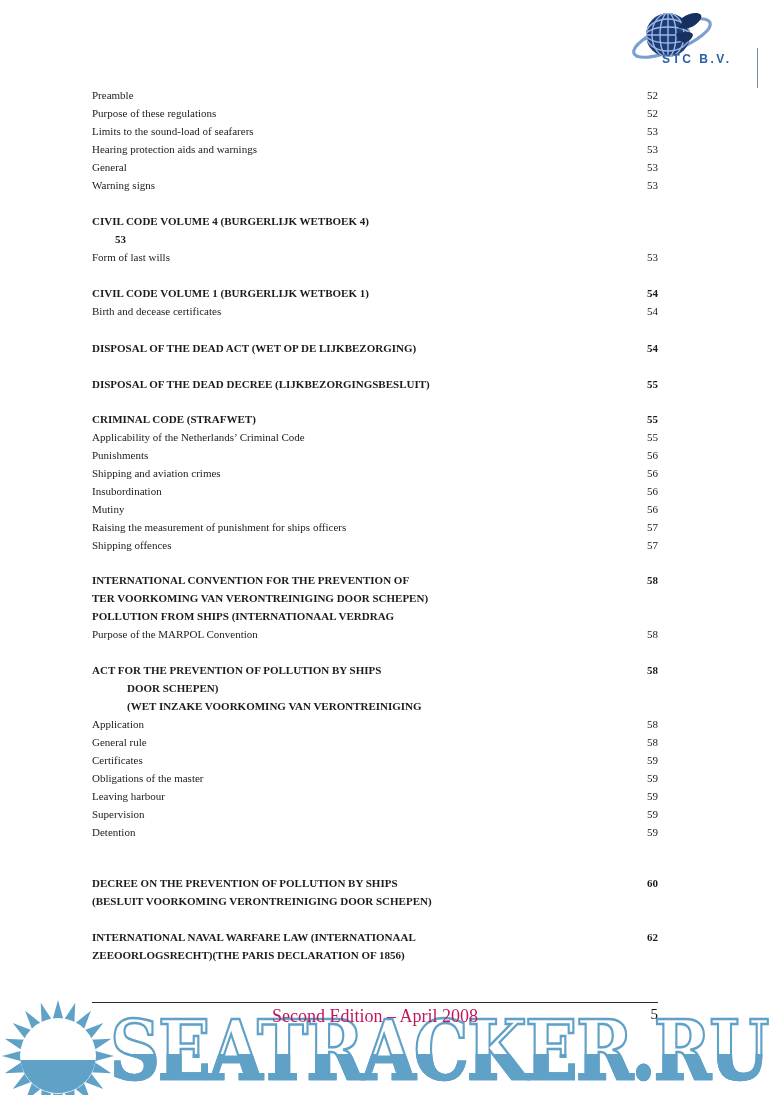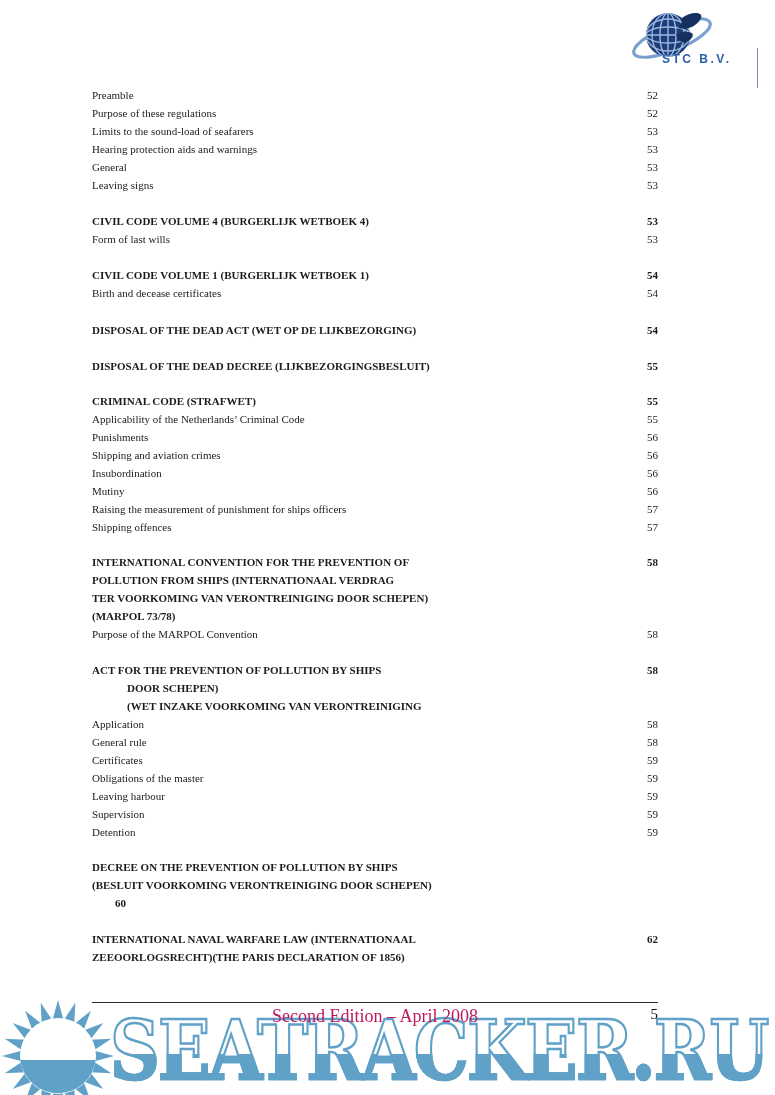--- a/index.html
+++ b/index.html
@@ -115,56 +115,56 @@
       <div class="toc-page">53</div>
     </div>
     <div class="toc-row">
       <div class="toc-lines">
         <div class="toc-line">General</div>
       </div>
       <div class="toc-page">53</div>
     </div>
     <div class="toc-row">
       <div class="toc-lines">
-        <div class="toc-line">Leaving signs</div>
+        <div class="toc-line">Warning signs</div>
+      </div>
+      <div class="toc-page">53</div>
+    </div>
+    <div class="toc-row bold" style="margin-top: 18px; flex-direction: column;">
+      <div class="toc-lines">
+        <div class="toc-line">CIVIL CODE VOLUME 4 (BURGERLIJK WETBOEK 4)</div>
+      </div>
+      <div class="toc-page">53</div>
+    </div>
+    <div class="toc-row">
+      <div class="toc-lines">
+        <div class="toc-line">Form of last wills</div>
       </div>
       <div class="toc-page">53</div>
     </div>
     <div class="toc-row bold" style="margin-top: 18px;">
       <div class="toc-lines">
-        <div class="toc-line">CIVIL CODE VOLUME 4 (BURGERLIJK WETBOEK 4)</div>
-      </div>
-      <div class="toc-page">53</div>
-    </div>
-    <div class="toc-row">
-      <div class="toc-lines">
-        <div class="toc-line">Form of last wills</div>
-      </div>
-      <div class="toc-page">53</div>
+        <div class="toc-line">CIVIL CODE VOLUME 1 (BURGERLIJK WETBOEK 1)</div>
+      </div>
+      <div class="toc-page">54</div>
+    </div>
+    <div class="toc-row">
+      <div class="toc-lines">
+        <div class="toc-line">Birth and decease certificates</div>
+      </div>
+      <div class="toc-page">54</div>
+    </div>
+    <div class="toc-row bold" style="margin-top: 19px;">
+      <div class="toc-lines">
+        <div class="toc-line">DISPOSAL OF THE DEAD ACT (WET OP DE LIJKBEZORGING)</div>
+      </div>
+      <div class="toc-page">54</div>
     </div>
     <div class="toc-row bold" style="margin-top: 18px;">
       <div class="toc-lines">
-        <div class="toc-line">CIVIL CODE VOLUME 1 (BURGERLIJK WETBOEK 1)</div>
-      </div>
-      <div class="toc-page">54</div>
-    </div>
-    <div class="toc-row">
-      <div class="toc-lines">
-        <div class="toc-line">Birth and decease certificates</div>
-      </div>
-      <div class="toc-page">54</div>
-    </div>
-    <div class="toc-row bold" style="margin-top: 19px;">
-      <div class="toc-lines">
-        <div class="toc-line">DISPOSAL OF THE DEAD ACT (WET OP DE LIJKBEZORGING)</div>
-      </div>
-      <div class="toc-page">54</div>
-    </div>
-    <div class="toc-row bold" style="margin-top: 18px;">
-      <div class="toc-lines">
         <div class="toc-line">DISPOSAL OF THE DEAD DECREE (LIJKBEZORGINGSBESLUIT)</div>
       </div>
       <div class="toc-page">55</div>
     </div>
     <div class="toc-row bold" style="margin-top: 17px;">
       <div class="toc-lines">
         <div class="toc-line">CRIMINAL CODE (STRAFWET)</div>
       </div>
       <div class="toc-page">55</div>
     </div>
@@ -206,23 +206,22 @@
     </div>
     <div class="toc-row">
       <div class="toc-lines">
         <div class="toc-line">Shipping offences</div>
       </div>
       <div class="toc-page">57</div>
     </div>
     <div class="toc-row bold" style="margin-top: 17px;">
       <div class="toc-lines">
         <div class="toc-line">INTERNATIONAL CONVENTION FOR THE PREVENTION OF</div>
+        <div class="toc-line">TER VOORKOMING VAN VERONTREINIGING DOOR SCHEPEN)</div>
         <div class="toc-line">POLLUTION FROM SHIPS (INTERNATIONAAL VERDRAG</div>
-        <div class="toc-line">TER VOORKOMING VAN VERONTREINIGING DOOR SCHEPEN)</div>
-        <div class="toc-line">(MARPOL 73/78)</div>
       </div>
       <div class="toc-page">58</div>
     </div>
     <div class="toc-row">
       <div class="toc-lines">
         <div class="toc-line">Purpose of the MARPOL Convention</div>
       </div>
       <div class="toc-page">58</div>
     </div>
     <div class="toc-row bold" style="margin-top: 18px;">
@@ -268,21 +267,21 @@
         <div class="toc-line">Supervision</div>
       </div>
       <div class="toc-page">59</div>
     </div>
     <div class="toc-row">
       <div class="toc-lines">
         <div class="toc-line">Detention</div>
       </div>
       <div class="toc-page">59</div>
     </div>
-    <div class="toc-row bold" style="margin-top: 17px; flex-direction: column;">
+    <div class="toc-row bold" style="margin-top: 33px;">
       <div class="toc-lines">
         <div class="toc-line">DECREE ON THE PREVENTION OF POLLUTION BY SHIPS</div>
         <div class="toc-line">(BESLUIT VOORKOMING VERONTREINIGING DOOR SCHEPEN)</div>
       </div>
       <div class="toc-page">60</div>
     </div>
     <div class="toc-row bold" style="margin-top: 18px; font-family: Liberation Serif, serif;">
       <div class="toc-lines">
         <div class="toc-line">INTERNATIONAL NAVAL WARFARE LAW (INTERNATIONAAL</div>
         <div class="toc-line">ZEEOORLOGSRECHT)(THE PARIS DECLARATION OF 1856)</div>

